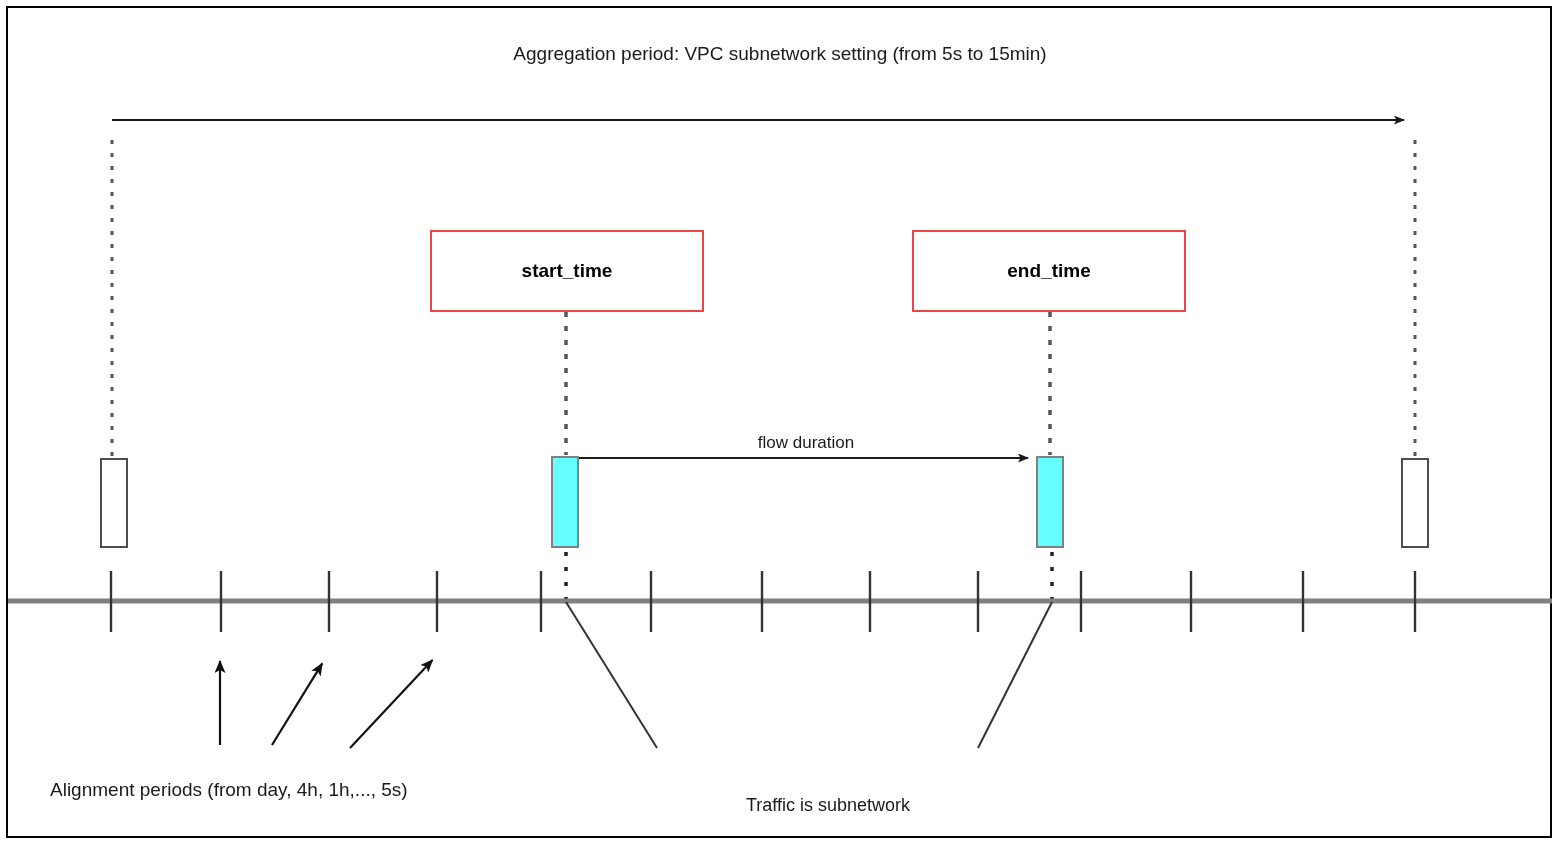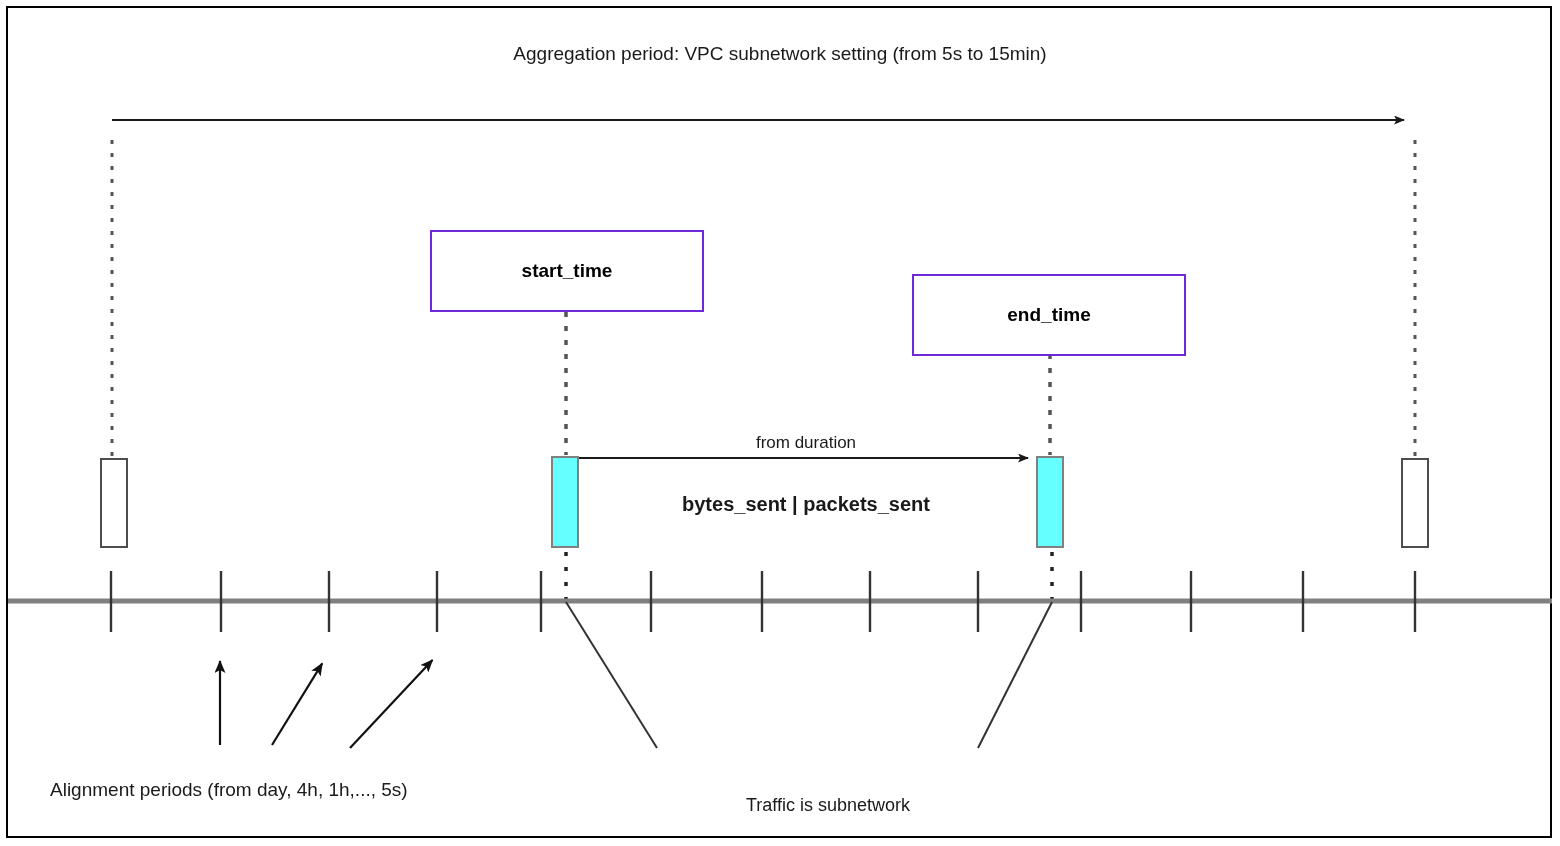--- a/index.html
+++ b/index.html
@@ -63,21 +63,21 @@
     font-size: 18px;
     text-align: center;
   }
   .alignlabel {
     font-size: 19px;
     text-align: left;
   }
   .evbox {
     position: absolute;
     box-sizing: border-box;
-    border: 2px solid #6d28d9;
+    border: 2px solid #ef4444;
     background: #ffffff;
     display: flex;
     align-items: center;
     justify-content: center;
   }
   .markbox {
     position: absolute;
     box-sizing: border-box;
     border: 2px solid #4d4d4d;
     background: #ffffff;
@@ -160,30 +160,29 @@
   </svg>
 
   <div class="txt title-txt" style="left:0px; top:42px; width:1560px;">Aggregation period: VPC subnetwork setting (from 5s to 15min)</div>
 
   <div class="markbox" style="left:100px; top:458px; width:28px; height:90px;"></div>
   <div class="markbox" style="left:1401px; top:458px; width:28px; height:90px;"></div>
 
   <div class="evbox" style="left:430px; top:230px; width:274px; height:82px;">
     <span class="boxlabel">start_time</span>
   </div>
-  <div class="evbox" style="left:912px; top:230px; width:274px; height:82px;margin-top:44px;">
+  <div class="evbox" style="left:912px; top:230px; width:274px; height:82px;">
     <span class="boxlabel">end_time</span>
   </div>
 
   <div class="cyanbox" style="left:551px; top:456px; width:28px; height:92px;"></div>
   <div class="cyanbox" style="left:1036px; top:456px; width:28px; height:92px;"></div>
 
-  <div class="txt flowlabel" style="left:656px; top:432px; width:300px;">from duration</div>
+  <div class="txt flowlabel" style="left:656px; top:432px; width:300px;">flow duration</div>
 
-  <div class="txt metricslabel" style="left:606px; top:492px; width:400px;">bytes_sent | packets_sent</div>
 
   <div class="txt alignlabel" style="left:50px; top:778px; width:520px;">Alignment periods (from day, 4h, 1h,..., 5s)</div>
 
   <div class="txt notelabel" style="left:678px; top:748px; width:300px;">
     <div>Traffic is subnetwork</div>
     
     
   </div>
 </div>
 

